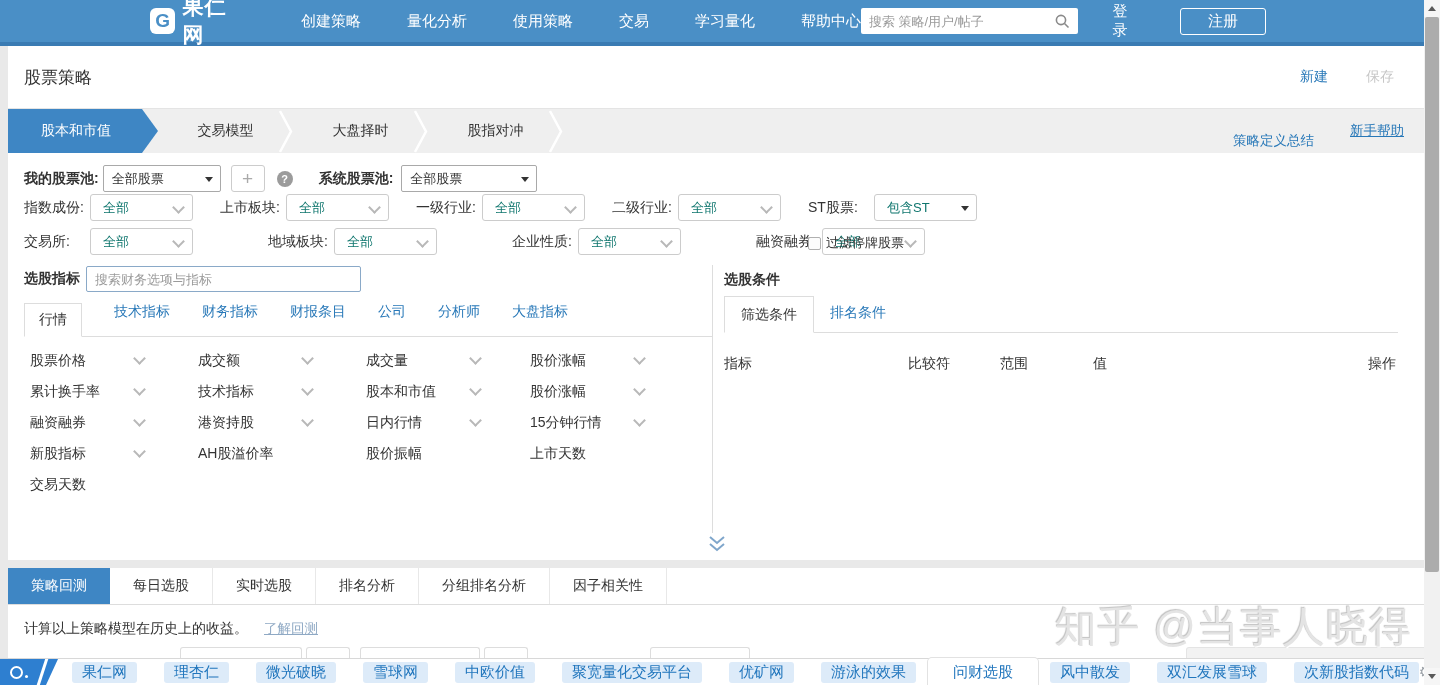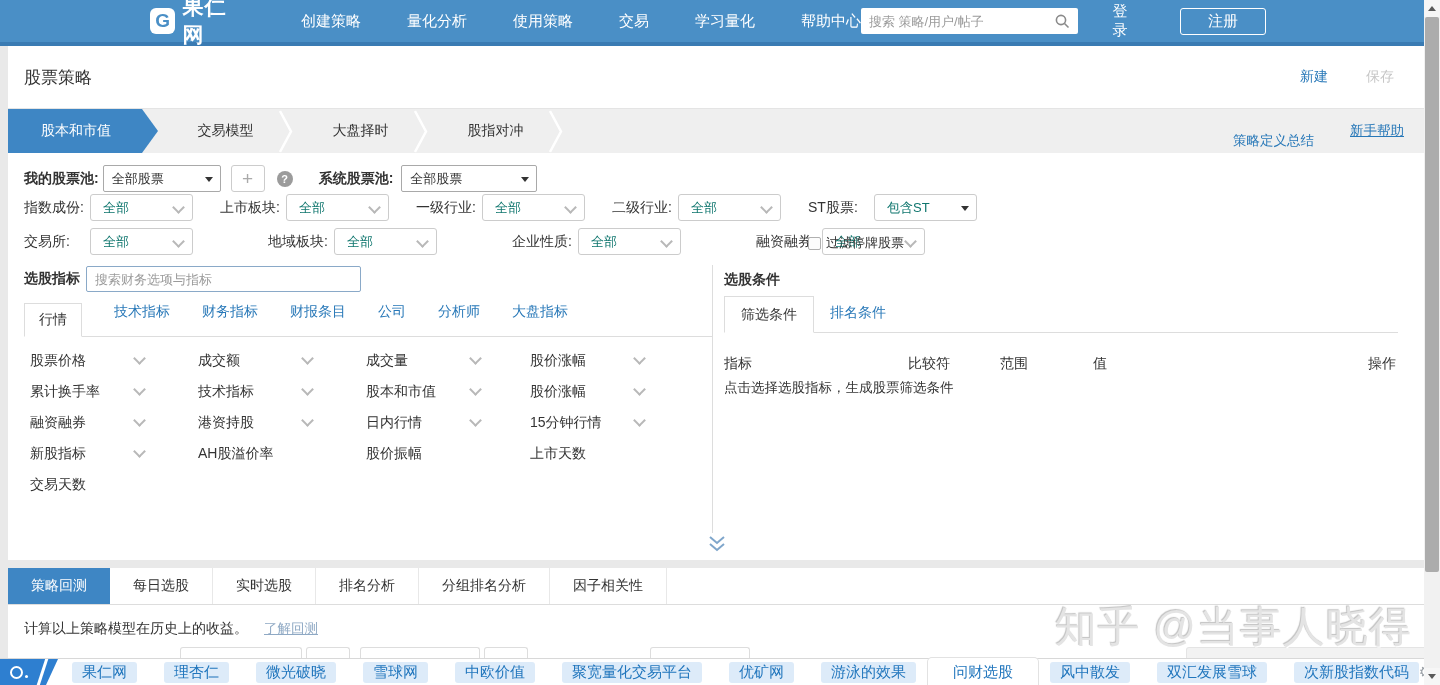--- a/index.html
+++ b/index.html
@@ -468,21 +468,20 @@
         <a class="cond-tab">排名条件</a>
       </div>
     <div class="cond-cols">
 
     <span class="cond-col">指标</span>
         <span class="cond-col">比较符</span>
         <span class="cond-col">范围</span>
         <span class="cond-col">值</span>
         <span class="cond-col">操作</span>
       </div>
-    <div class="cond-hint">点击选择选股指标，生成股票筛选条件</div>
   </div>
 
   <div class="collapse">
     <svg width="26" height="18" viewBox="0 0 26 18">
       <polyline points="6,2 13,8 20,2" fill="none" stroke="#7FA6CB" stroke-width="2"></polyline>
       <polyline points="6,9 13,15 20,9" fill="none" stroke="#7FA6CB" stroke-width="2"></polyline>
     </svg>
   </div>
 </section>
 

